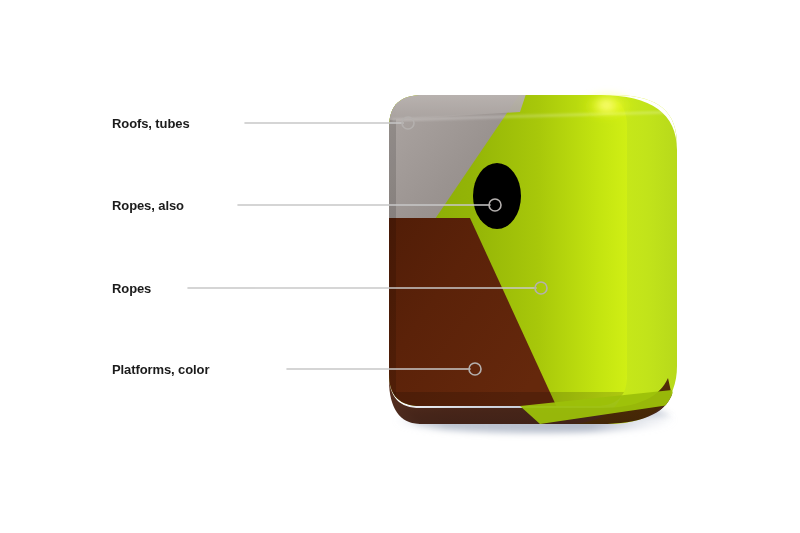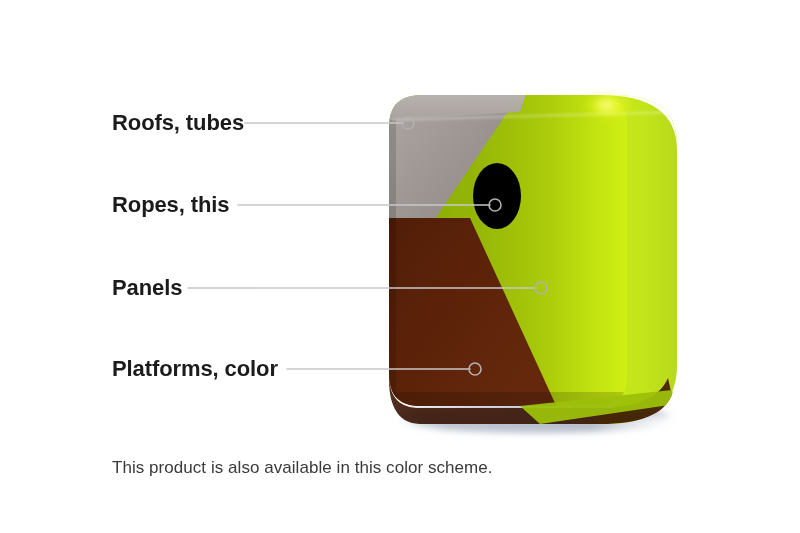--- a/index.html
+++ b/index.html
@@ -20,21 +20,21 @@
     position: absolute;
     inset: 0;
     background: #ffffff;
   }
 
   
   .callout-label {
     position: absolute;
     font-family: "Liberation Sans", sans-serif;
     font-weight: bold;
-    font-size: 22px;
+    font-size: 13px;
     color: #1b1b1b;
     letter-spacing: -0.1px;
     white-space: nowrap;
     line-height: 1;
     transform: translateY(-50%);
   }
 
   
   #caption {
     position: absolute;
@@ -213,19 +213,18 @@
         <circle cx="495" cy="205" r="6" fill="none" stroke="#b4b0ae" stroke-width="1.6"></circle>
         <line x1="188" y1="288" x2="536" y2="288" stroke="#c8c8c8" stroke-width="1.6"></line>
         <circle cx="541" cy="288" r="6" fill="none" stroke="#b4b0ae" stroke-width="1.6"></circle>
         <line x1="287" y1="369" x2="470" y2="369" stroke="#c8c8c8" stroke-width="1.6"></line>
         <circle cx="475" cy="369" r="6" fill="none" stroke="#b4b0ae" stroke-width="1.6"></circle>
       </g>
   </svg>
 
   <div id="labels">
       <div class="callout-label" style="left: 112px; top: 123px;">Roofs, tubes</div>
-      <div class="callout-label" style="left: 112px; top: 205px;">Ropes, this</div>
-      <div class="callout-label" style="left: 112px; top: 288px;">Panels</div>
+      <div class="callout-label" style="left: 112px; top: 205px;">Ropes, also</div>
+      <div class="callout-label" style="left: 112px; top: 288px;">Ropes</div>
       <div class="callout-label" style="left: 112px; top: 369px;">Platforms, color</div>
     </div>
 
-  <div id="caption">This product is also available in this color scheme.</div>
 </div>
 
 </body></html>

